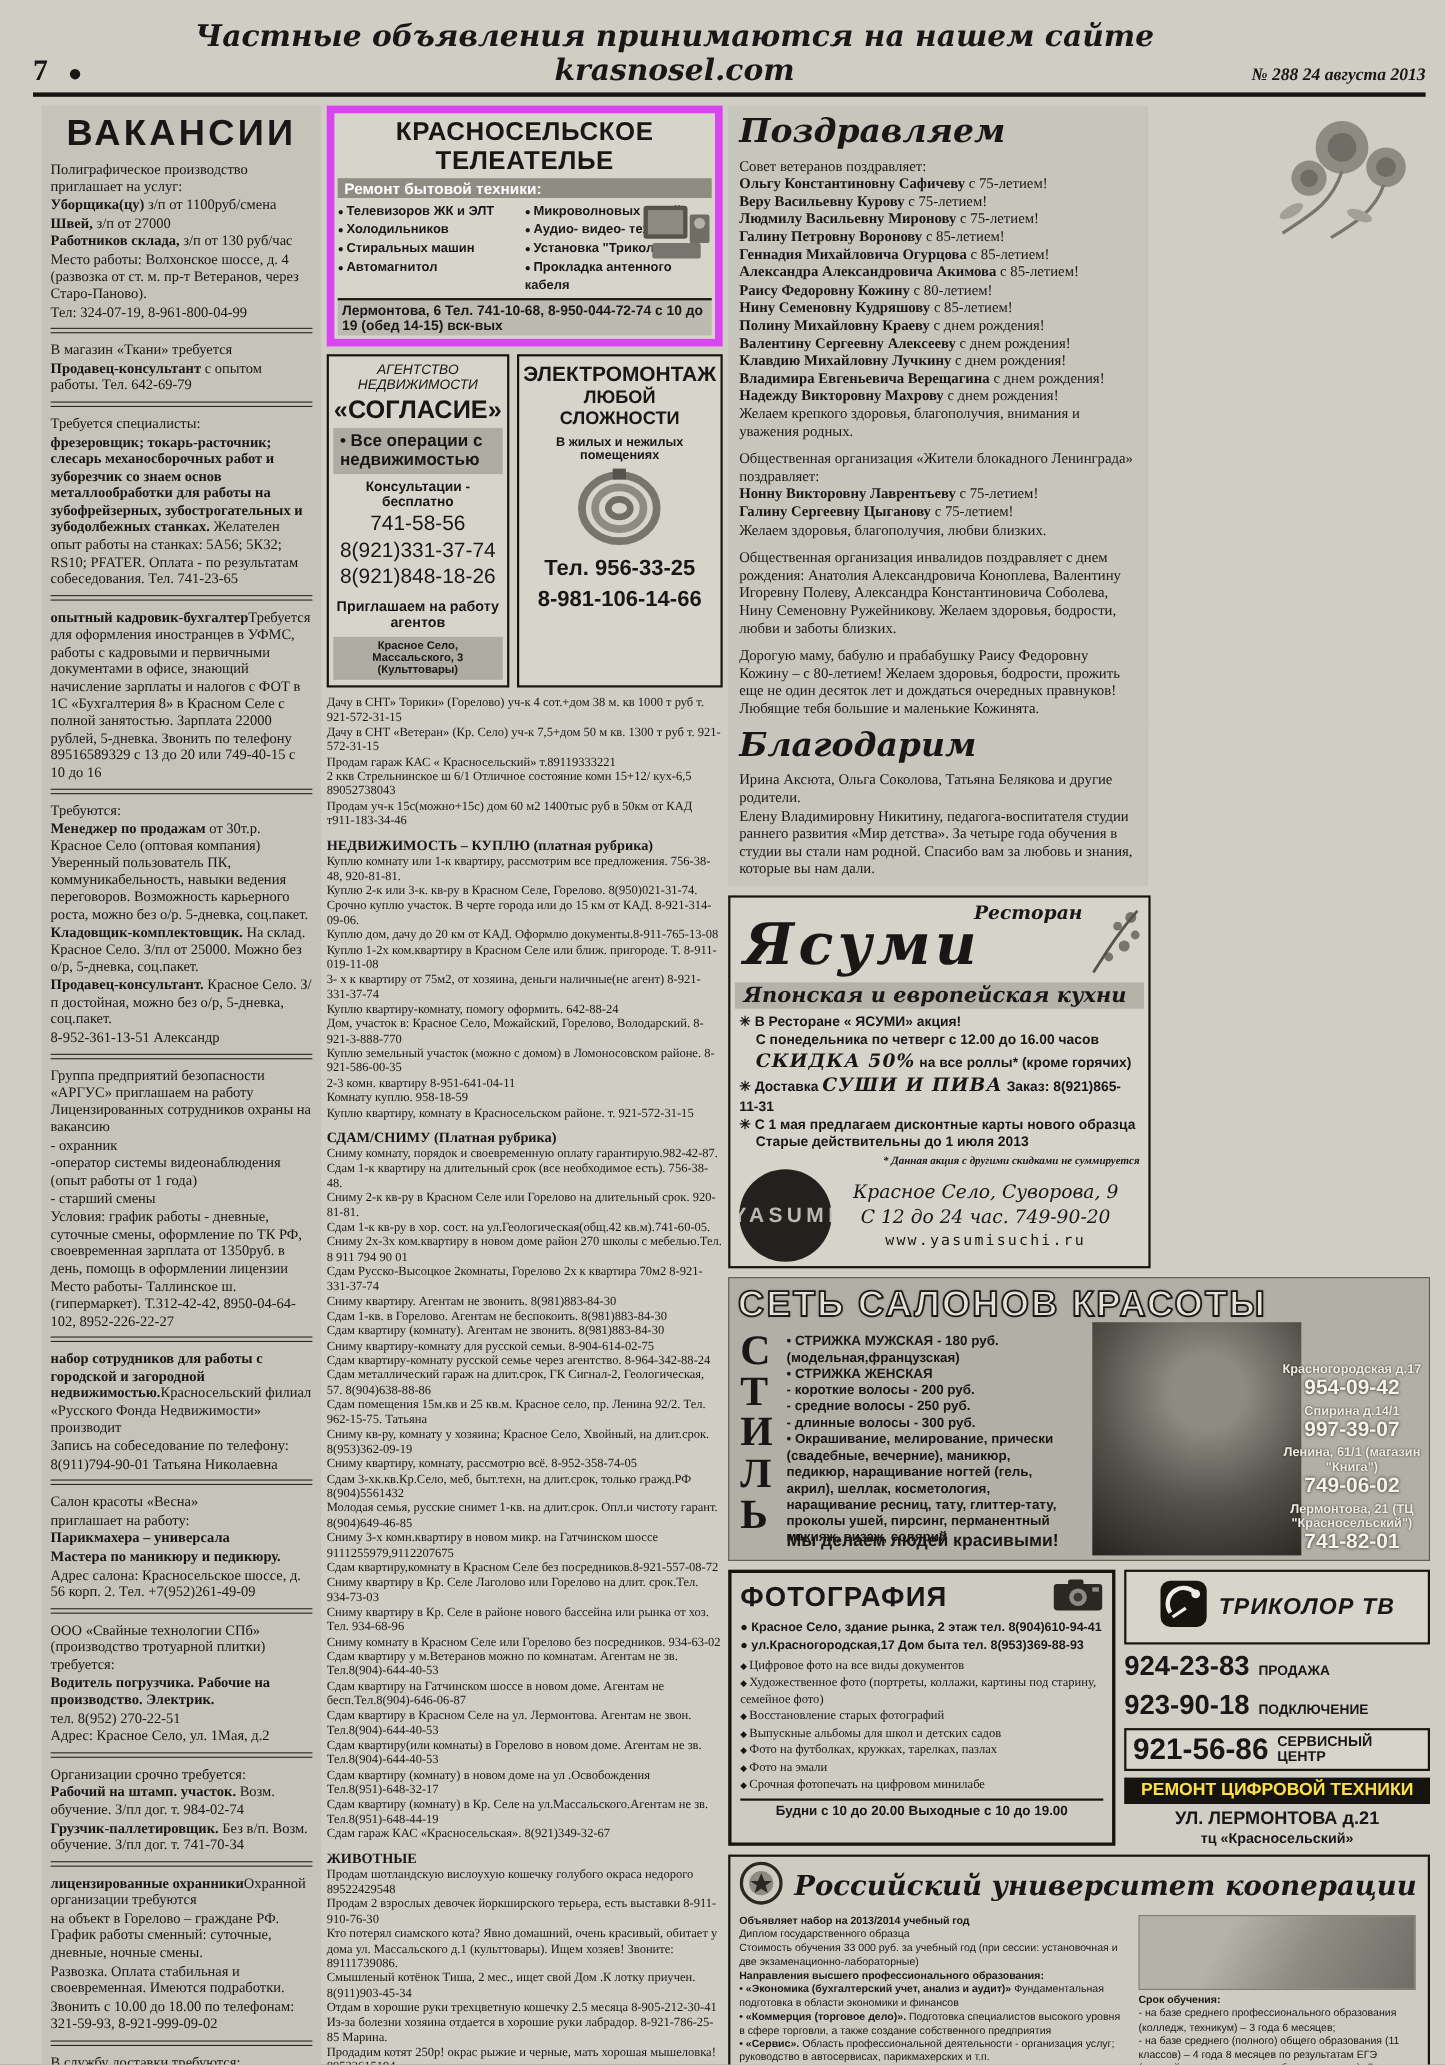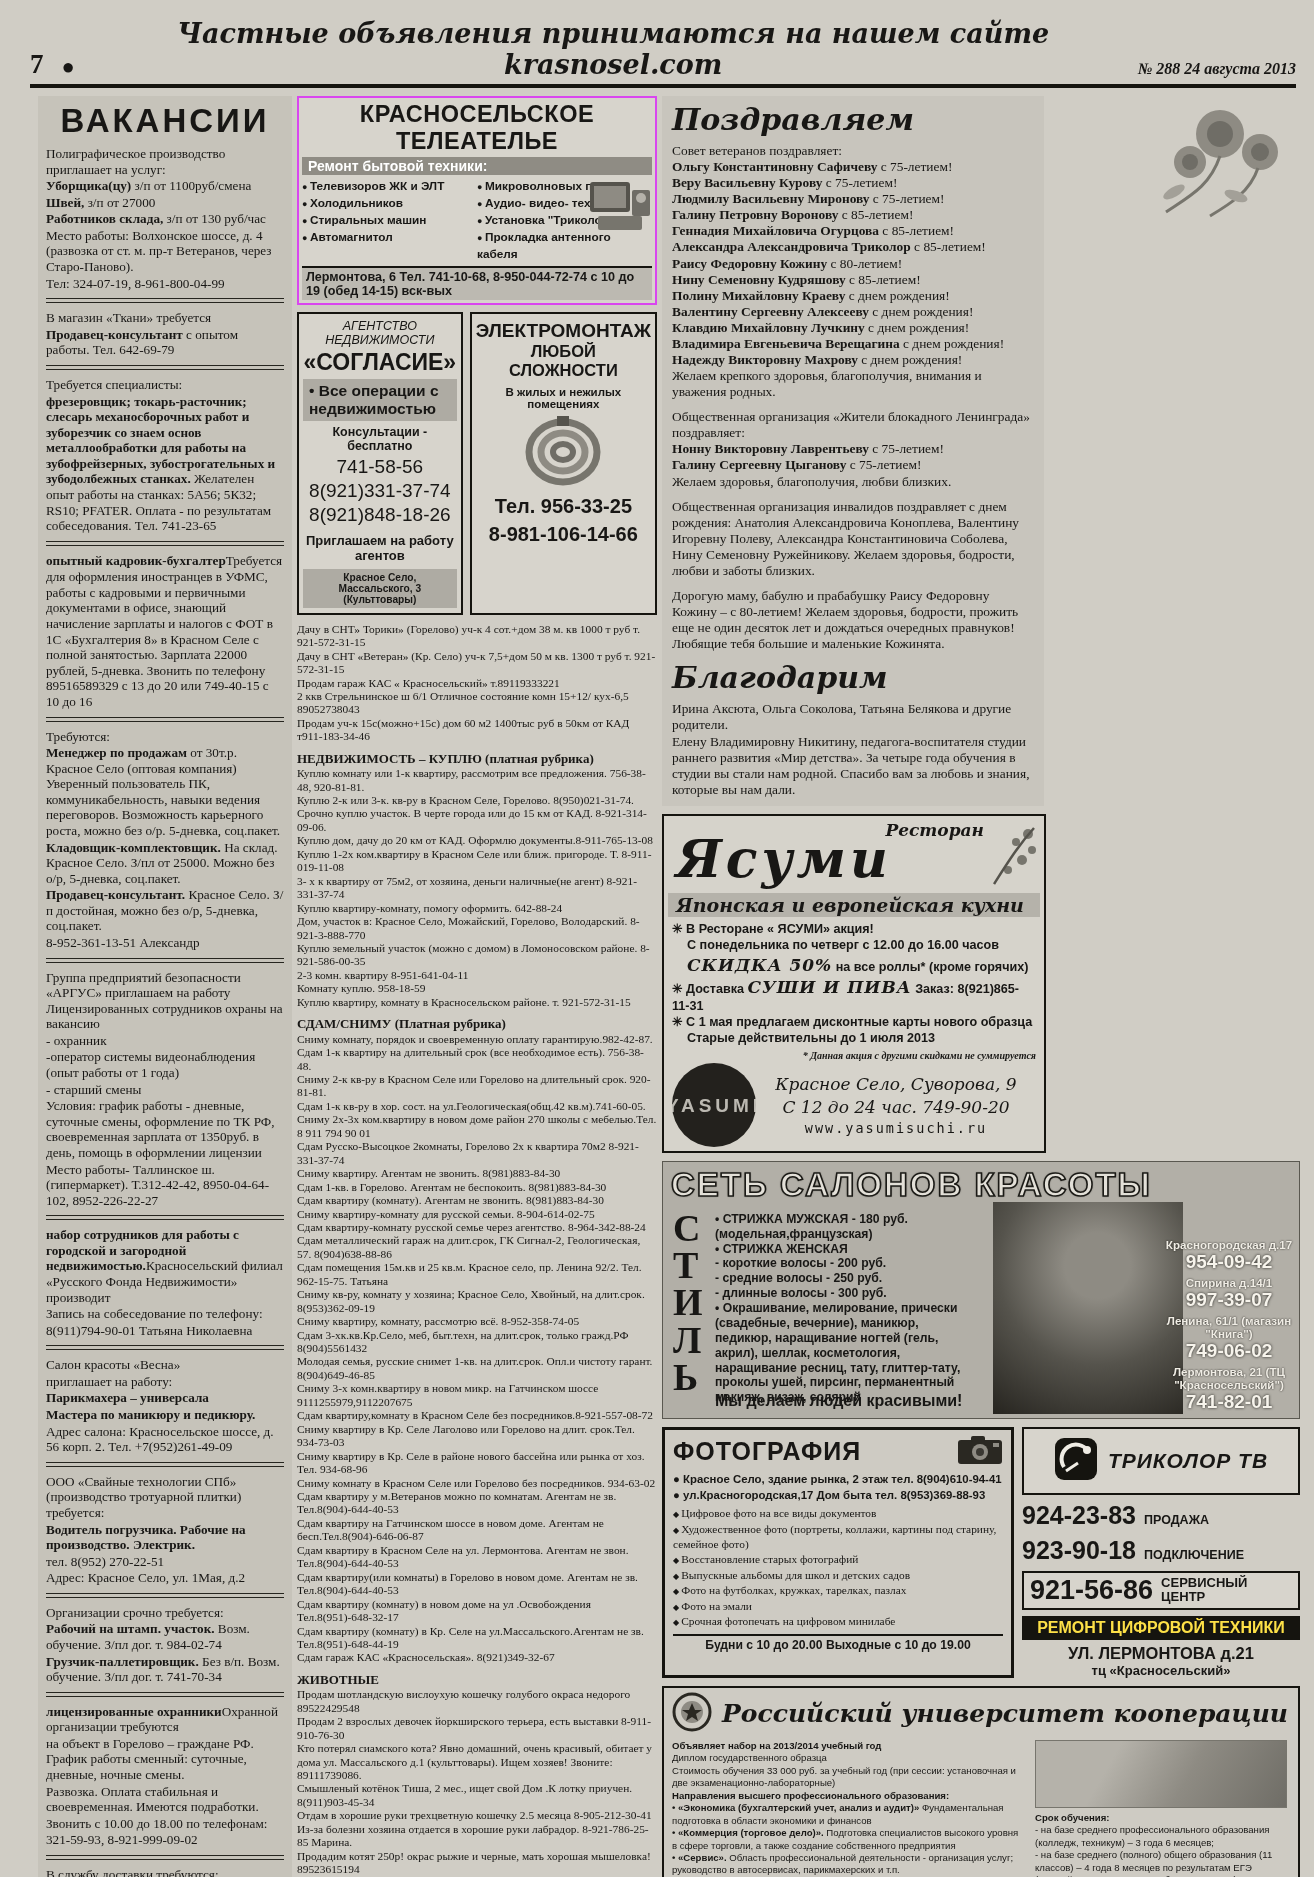--- a/index.html
+++ b/index.html
@@ -18,21 +18,21 @@
   .col-mid{position:absolute;left:297px;top:96px;width:360px;}
   .col-right{position:absolute;left:662px;top:96px;width:638px;}
   
   .vac-wrap{background:#c6c3ba;padding:4px 8px 10px 8px;}
   .vac-title{font-family:"Liberation Sans",sans-serif;font-weight:bold;font-size:33px;
              letter-spacing:3px;text-align:center;margin:2px 0 6px 0;}
   .vac-ad{font-size:13.2px;line-height:1.18;margin:5px 0;}
   .vac-ad .vl{margin:0 0 1px 0;}
   .sep{height:3px;border-top:1.5px solid #26251f;border-bottom:1.5px solid #26251f;margin:7px 0;}
   
-  .tele{border:2px solid #d946ef;background:#d7d4cc;padding:3px;box-sizing:border-box;}
+  .tele{border:7px solid #d946ef;background:#d7d4cc;padding:3px;box-sizing:border-box;}
   .tele-title{font-family:"Liberation Sans",sans-serif;font-weight:bold;font-size:23.5px;
               text-align:center;letter-spacing:0.5px;}
   .tele-strip{background:#8f8c84;color:#fff;font-family:"Liberation Sans",sans-serif;font-weight:bold;
               font-size:14px;padding:1px 6px;margin:2px 0 3px 0;}
   .tele-cols{display:flex;font-family:"Liberation Sans",sans-serif;font-weight:bold;font-size:11.8px;
              line-height:1.45;position:relative;}
   .tele-cols>div{width:50%;}
   .tele-item::before{content:"● ";font-size:9px;}
   .tele-foot{border-top:2px solid #15140f;margin-top:3px;background:#bcb9b1;
              font-family:"Liberation Sans",sans-serif;font-weight:bold;font-size:12.6px;padding:2px 4px;}
@@ -371,21 +371,21 @@
       <div>
         <div class="congrats">
           <div class="script-head">Поздравляем</div>
           <div class="cg-line">Совет ветеранов поздравляет:</div>
           <div>
               <div class="cg-line"><b>Ольгу Константиновну Сафичеву</b> с 75-летием!</div>
               <div class="cg-line"><b>Веру Васильевну Курову</b> с 75-летием!</div>
               <div class="cg-line"><b>Людмилу Васильевну Миронову</b> с 75-летием!</div>
               <div class="cg-line"><b>Галину Петровну Воронову</b> с 85-летием!</div>
               <div class="cg-line"><b>Геннадия Михайловича Огурцова</b> с 85-летием!</div>
-              <div class="cg-line"><b>Александра Александровича Триколор</b> с 85-летием!</div>
+              <div class="cg-line"><b>Александра Александровича Акимова</b> с 85-летием!</div>
               <div class="cg-line"><b>Раису Федоровну Кожину</b> с 80-летием!</div>
               <div class="cg-line"><b>Нину Семеновну Кудряшову</b> с 85-летием!</div>
               <div class="cg-line"><b>Полину Михайловну Краеву</b> с днем рождения!</div>
               <div class="cg-line"><b>Валентину Сергеевну Алексееву</b> с днем рождения!</div>
               <div class="cg-line"><b>Клавдию Михайловну Лучкину</b> с днем рождения!</div>
               <div class="cg-line"><b>Владимира Евгеньевича Верещагина</b> с днем рождения!</div>
               <div class="cg-line"><b>Надежду Викторовну Махрову</b> с днем рождения!</div>
             </div>
           <div class="cg-line">Желаем крепкого здоровья, благополучия, внимания и уважения родных.</div>
           <div class="cg-par">Общественная организация «Жители блокадного Ленинграда» поздравляет:</div>

